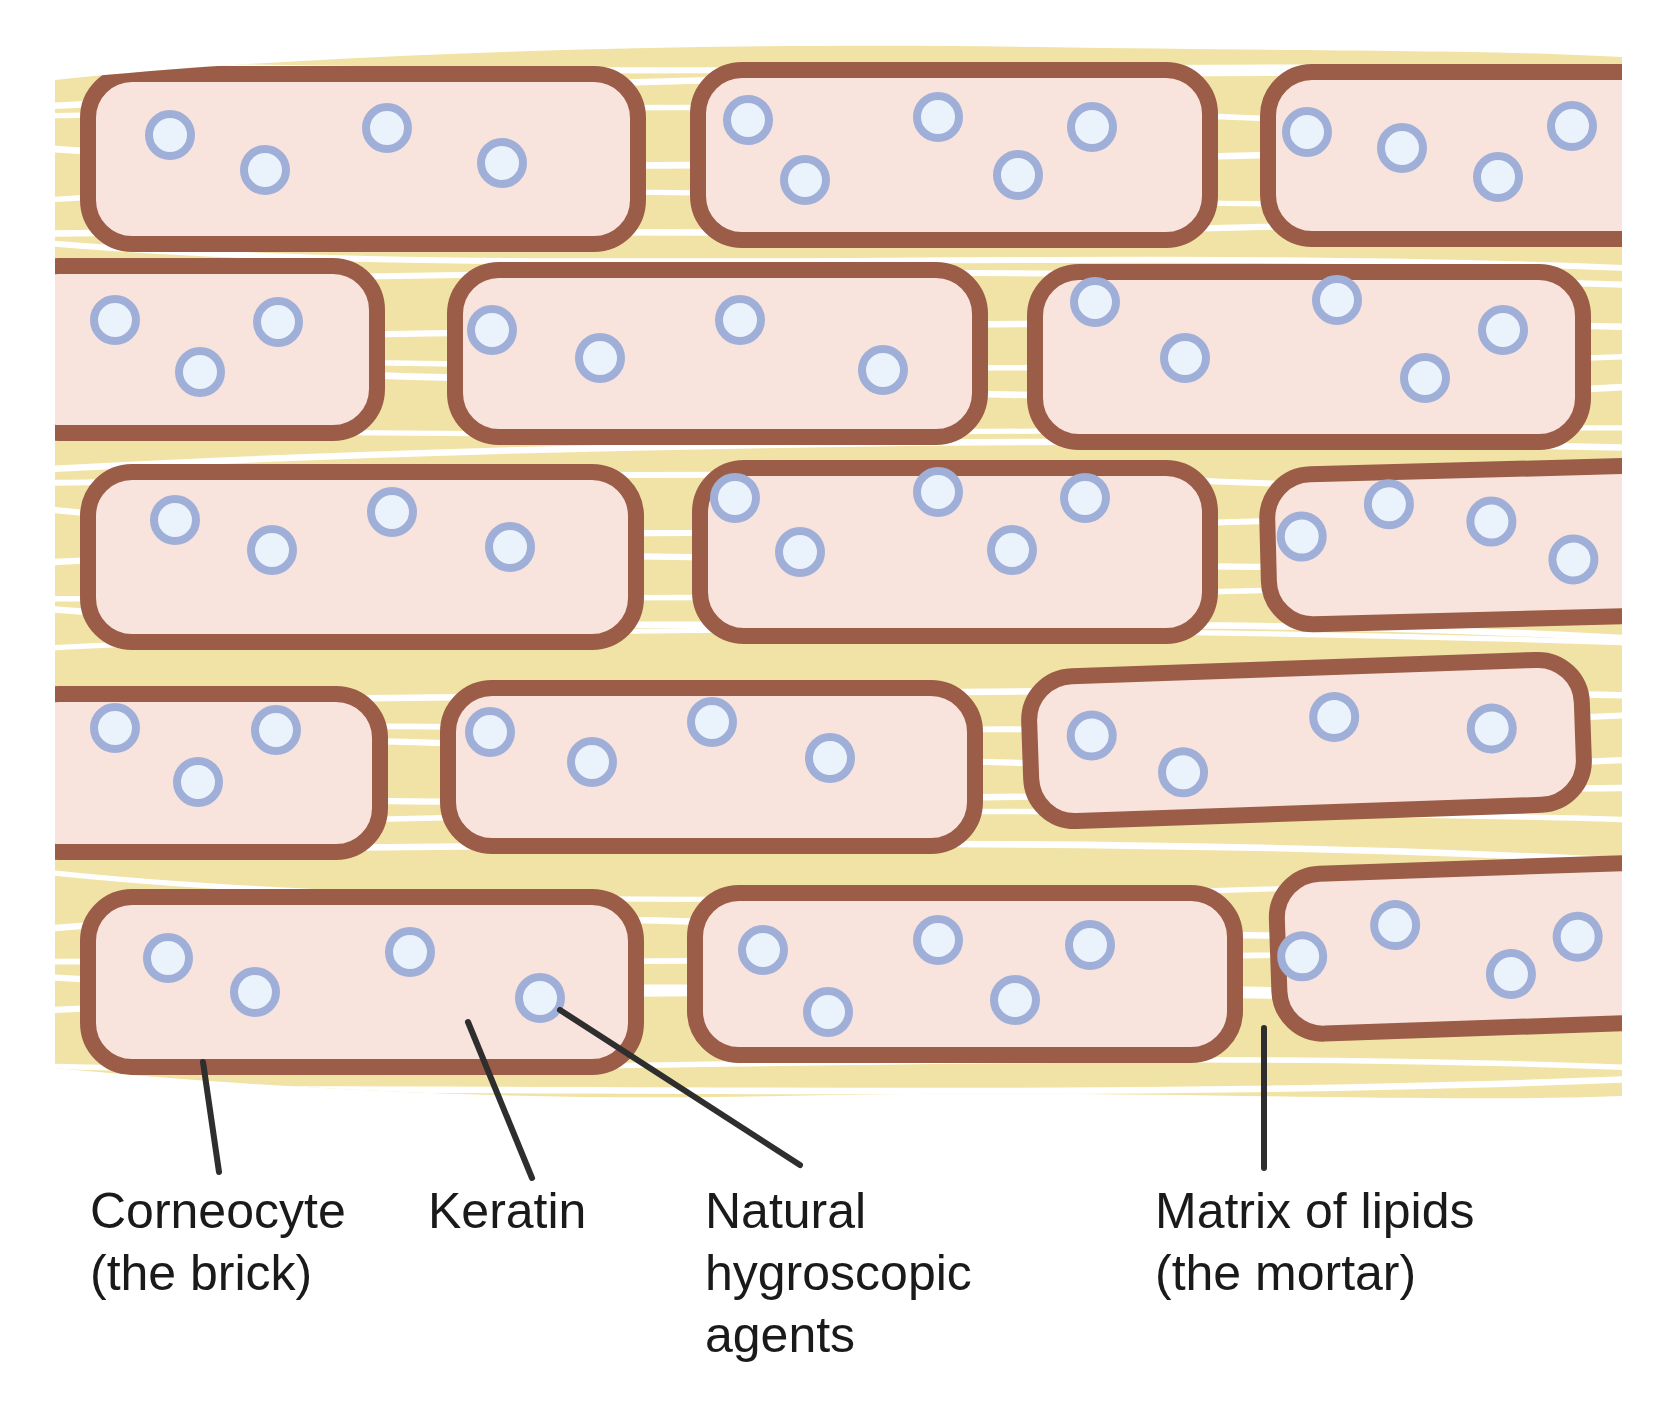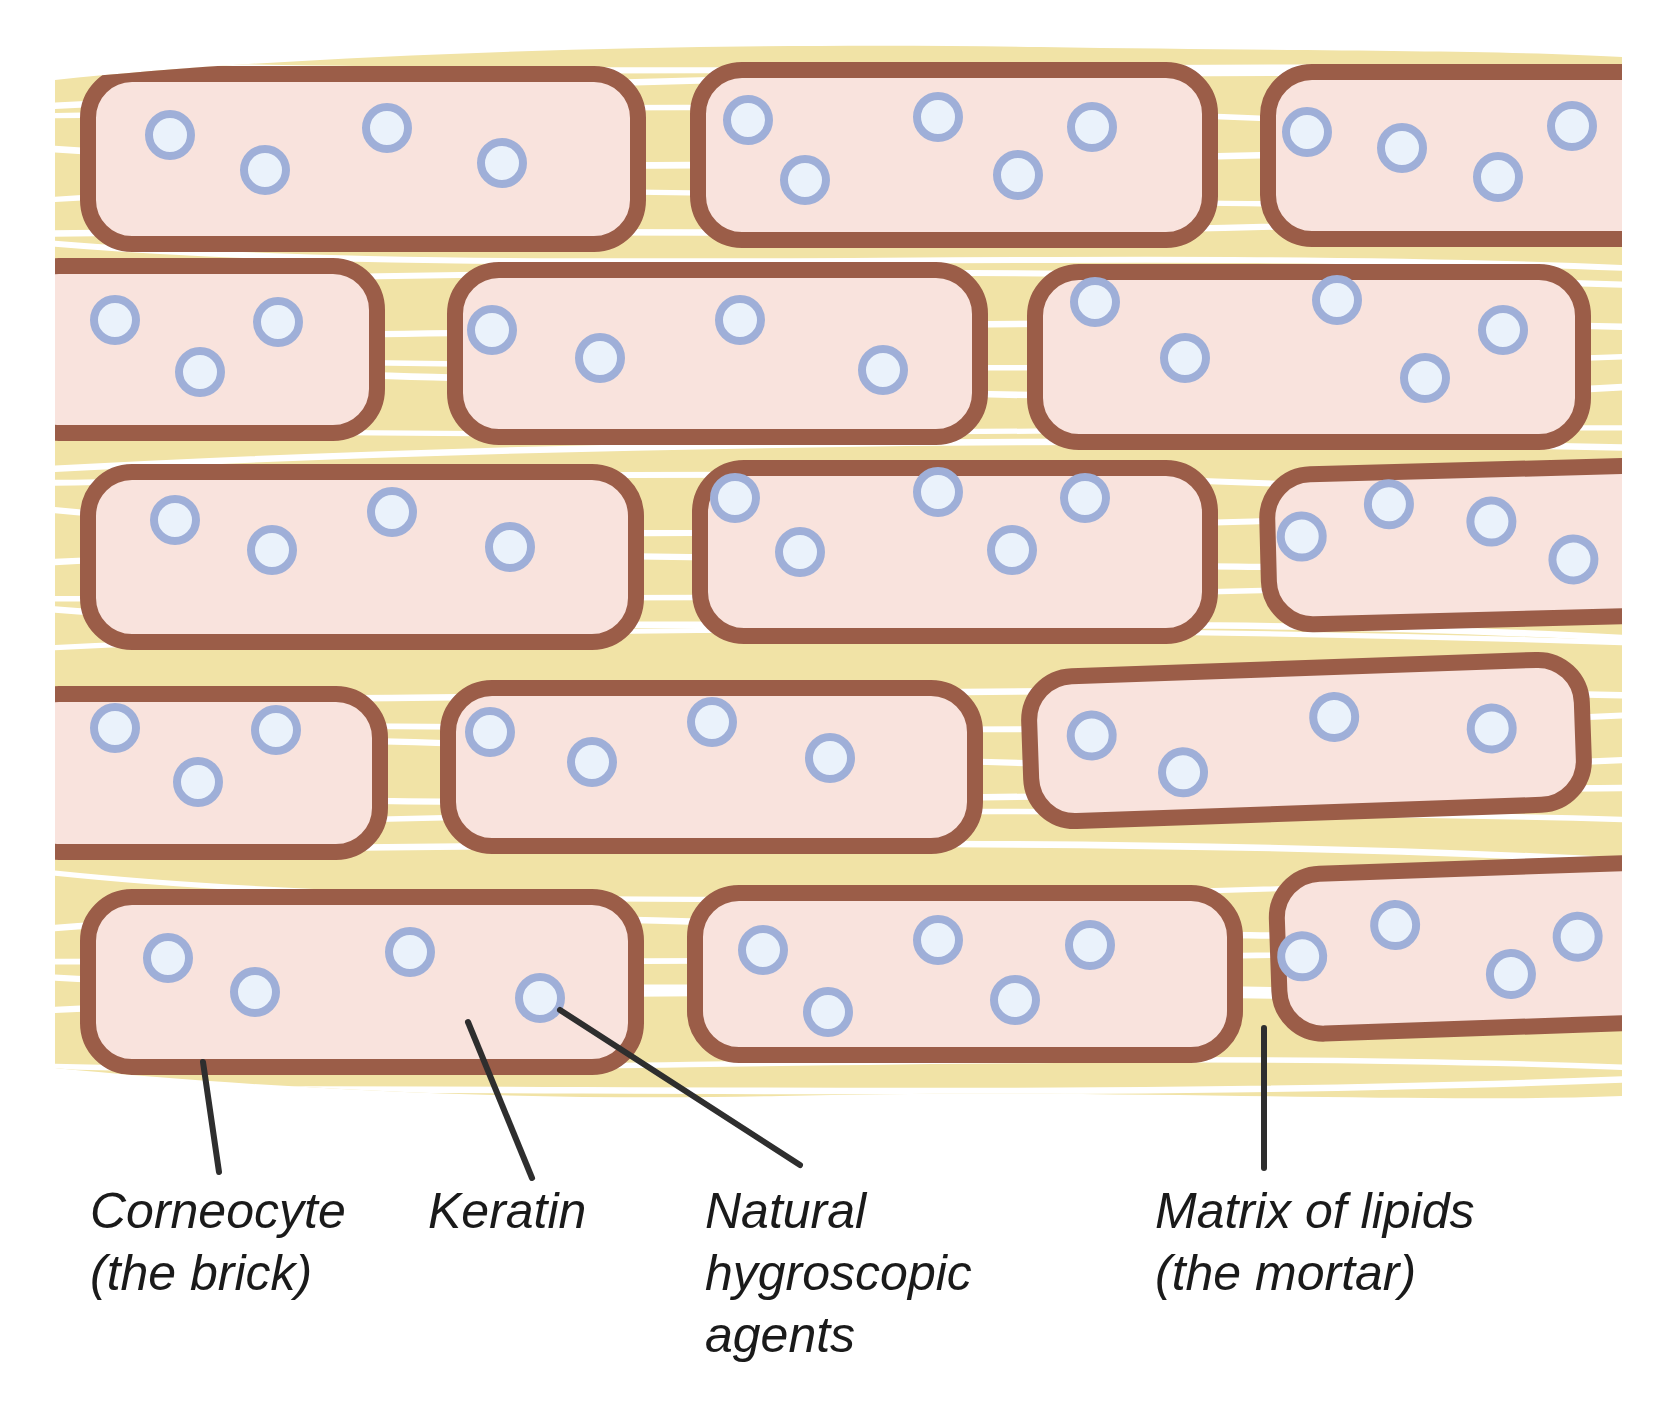--- a/index.html
+++ b/index.html
@@ -2,21 +2,20 @@
 <html><head>
 <meta charset="utf-8">
 <style>
   html,body{margin:0;padding:0;background:#ffffff;}
   .page{
     position:relative;
     width:1675px;height:1407px;
     background:#ffffff;
     font-family:"Liberation Sans", sans-serif;
     overflow:hidden;
-    font-style:italic;
   }
   svg{display:block;}
   .lbl{
     font-family:"Liberation Sans", sans-serif;
     font-size:50px;
     fill:#1a1a1a;
   }
 </style>
 </head>
 <body>

